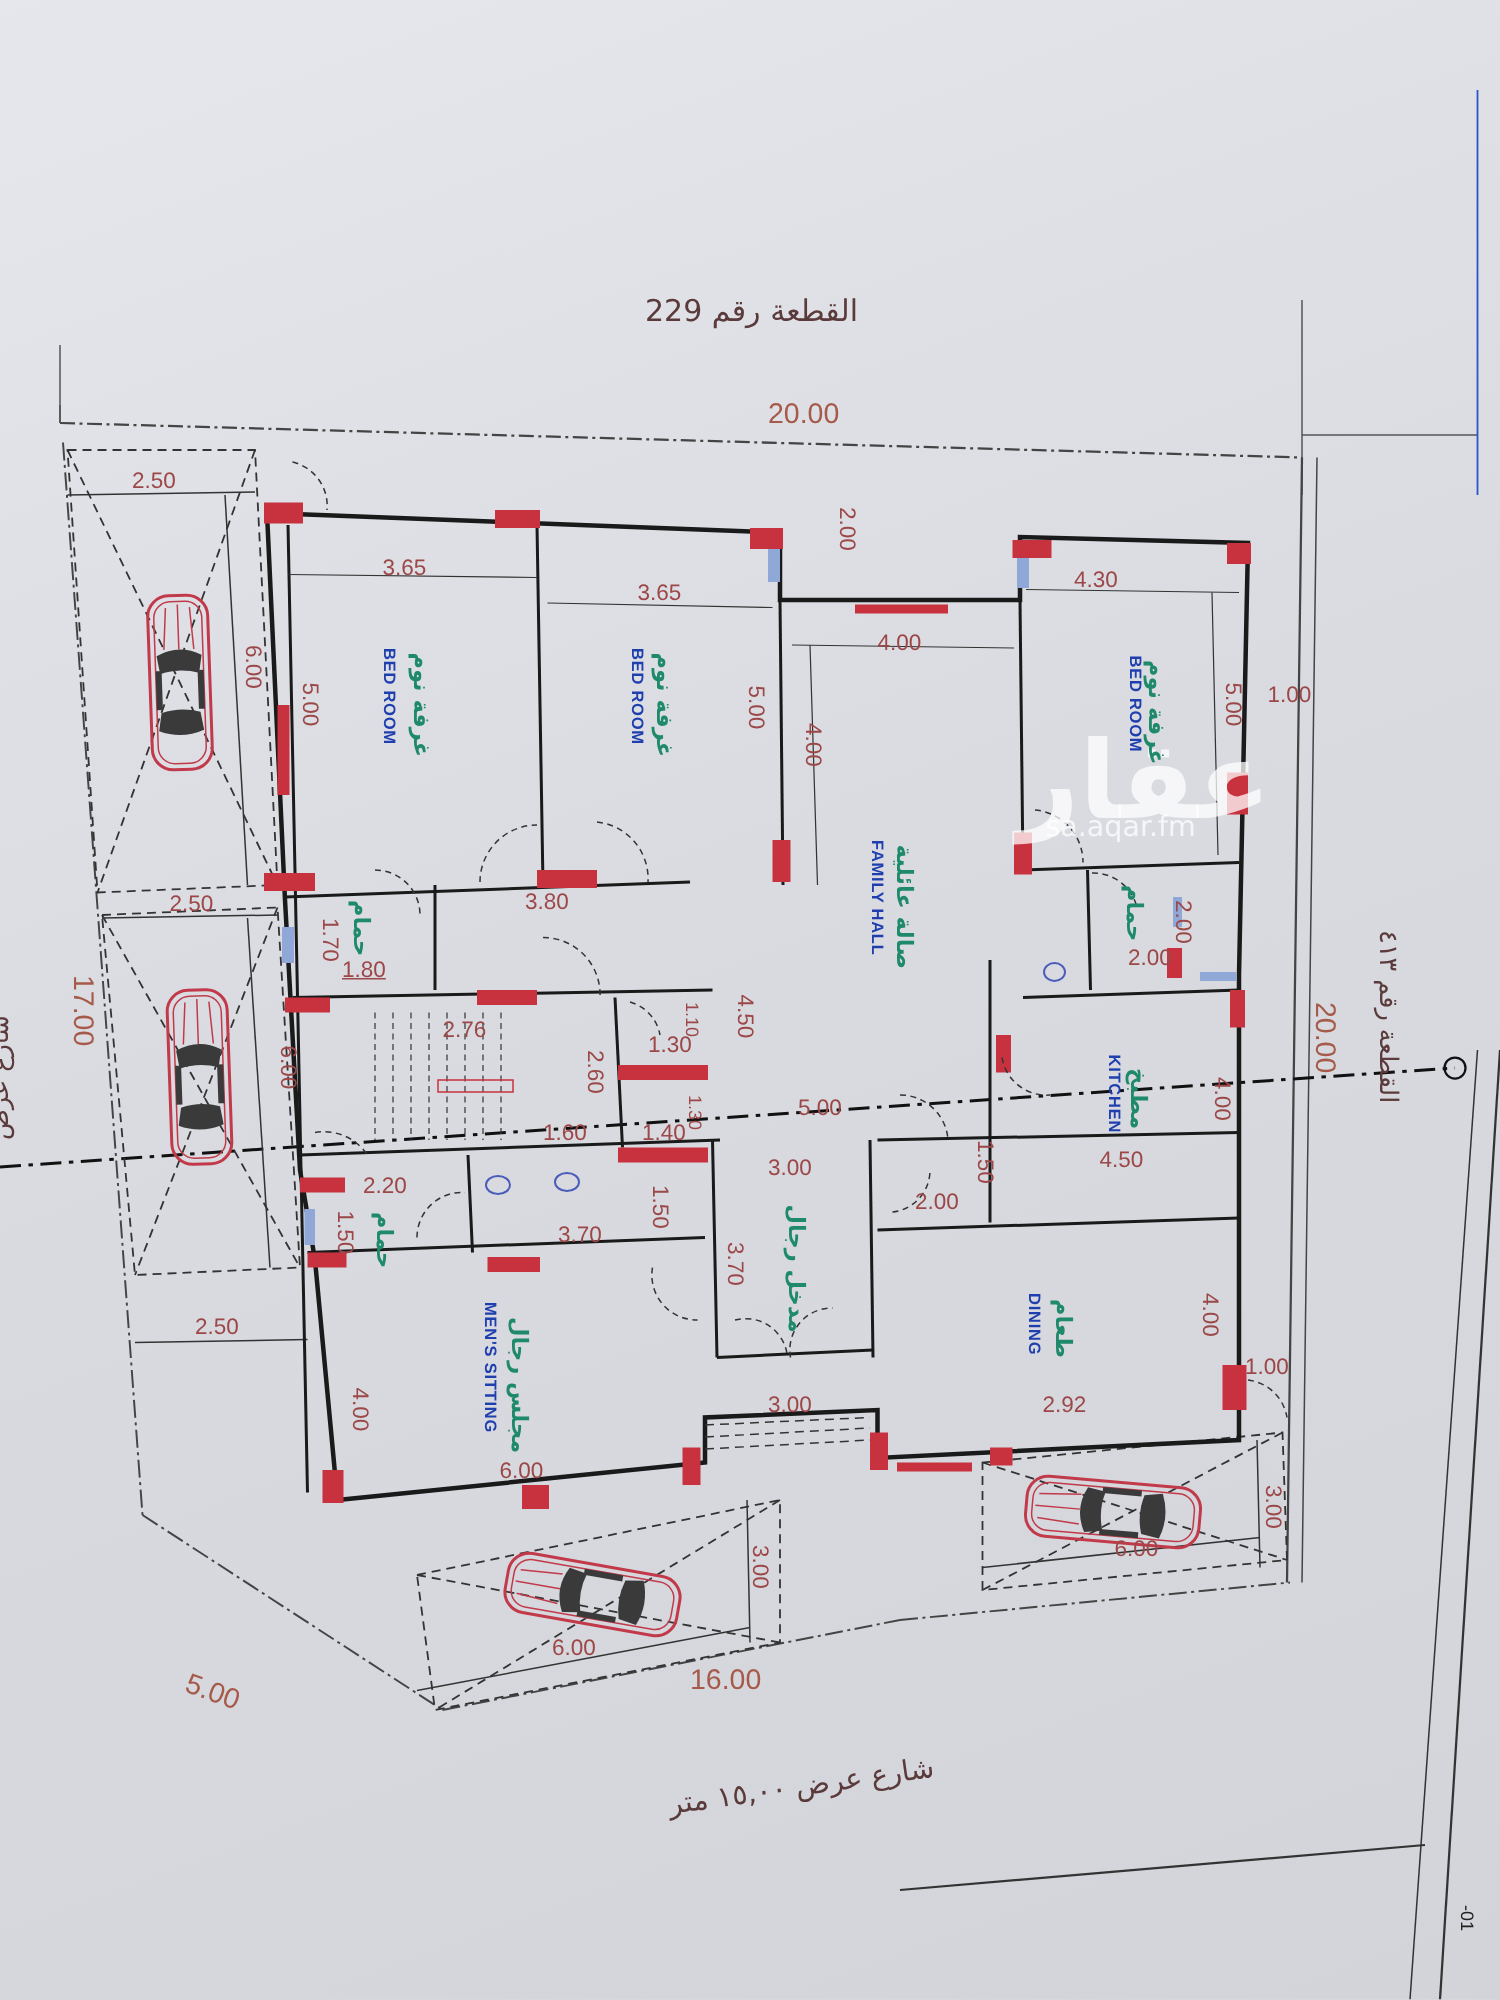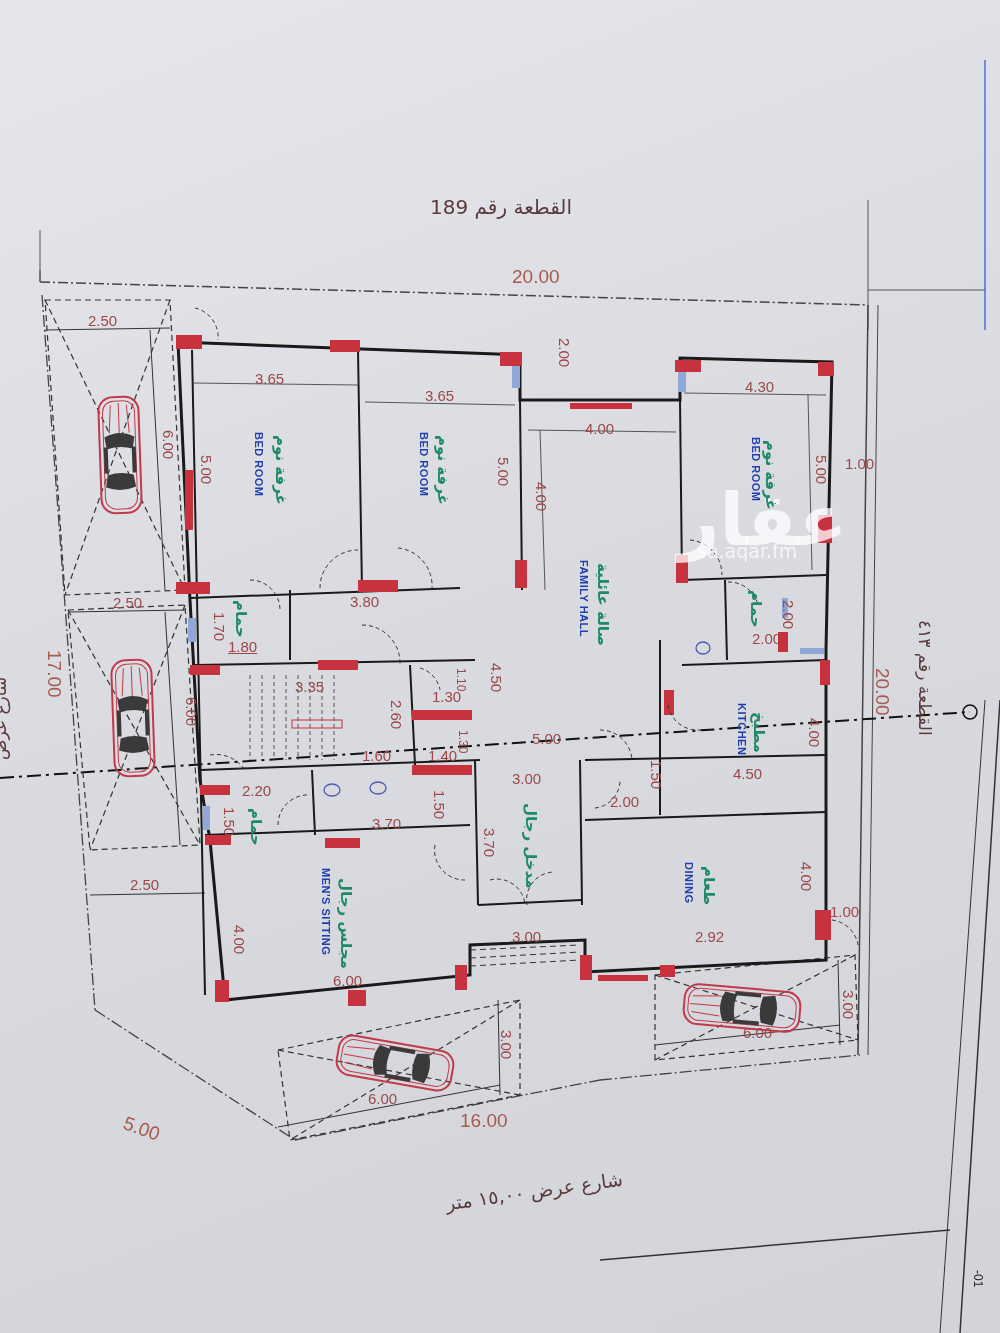--- a/index.html
+++ b/index.html
@@ -201,21 +201,21 @@
     <line x1="470" y1="966" x2="580" y2="960"></line>
   </g>
 
   <g fill="none" stroke="#4a5bb8" stroke-width="1.3">
     <ellipse cx="332" cy="790" rx="8" ry="6"></ellipse>
     <ellipse cx="378" cy="788" rx="8" ry="6"></ellipse>
     <ellipse cx="703" cy="648" rx="7" ry="6"></ellipse>
   </g>
 </svg>
 
-<div class="ar-note" style="left:430px;top:195px;font-size:20px;">القطعة رقم 189</div>
+<div class="ar-note" style="left:430px;top:195px;font-size:20px;">القطعة رقم 229</div>
 <div class="ar-note" style="left:935px;top:620px;transform:rotate(90deg);transform-origin:left top;font-size:17px;">القطعة رقم ٤١٣</div>
 <div class="ar-note" style="left:445px;top:1180px;transform:rotate(-8deg);font-size:19px;">شارع عرض ١٥,٠٠ متر</div>
 <div class="ar-note" style="left:-10px;top:760px;transform:rotate(-90deg);transform-origin:left top;font-size:17px;">شارع عرض</div>
 
 <div class="wm" style="left:678px;top:478px;font-size:72px;font-weight:bold;">عقار</div>
 <div class="wm" style="left:697px;top:540px;font-size:19px;">sa.aqar.fm</div>
 <div class="dim v" style="left:985px;top:1270px;color:#222;font-size:12px;">-01</div>
 
 <div class="dim big" style="left:512px;top:266px;">20.00</div>
 <div class="dim big v" style="left:893px;top:668px;">20.00</div>
@@ -229,21 +229,21 @@
 <div class="dim" style="left:255px;top:370px;">3.65</div>
 <div class="dim v" style="left:215px;top:455px;">5.00</div>
 <div class="lbl-en" style="left:265px;top:432px;">BED ROOM</div>
 <div class="lbl-ar" style="left:290px;top:435px;">غرفة نوم</div>
 
 <div class="dim" style="left:425px;top:387px;">3.65</div>
 <div class="dim v" style="left:512px;top:457px;">5.00</div>
 <div class="lbl-en" style="left:430px;top:432px;">BED ROOM</div>
 <div class="lbl-ar" style="left:452px;top:435px;">غرفة نوم</div>
 
-<div class="dim" style="left:745px;top:378px;text-align:center;">4.30</div>
+<div class="dim" style="left:716px;top:378px;text-align:center;">4.30</div>
 <div class="dim v" style="left:830px;top:455px;">5.00</div>
 <div class="lbl-en" style="left:762px;top:437px;">BED ROOM</div>
 <div class="lbl-ar" style="left:780px;top:440px;">غرفة نوم</div>
 
 <div class="dim" style="left:585px;top:420px;">4.00</div>
 <div class="dim v" style="left:550px;top:482px;">4.00</div>
 <div class="dim v" style="left:505px;top:663px;">4.50</div>
 <div class="lbl-en" style="left:590px;top:560px;">FAMILY HALL</div>
 <div class="lbl-ar" style="left:612px;top:563px;">صالة عائلية</div>
 
@@ -272,21 +272,21 @@
 
 <div class="dim" style="left:752px;top:630px;">2.00</div>
 <div class="dim v" style="left:797px;top:600px;">2.00</div>
 <div class="lbl-ar" style="left:765px;top:590px;">حمام</div>
 
 <div class="dim" style="left:242px;top:782px;">2.20</div>
 <div class="dim v" style="left:238px;top:807px;">1.50</div>
 <div class="lbl-ar" style="left:265px;top:808px;">حمام</div>
 
 <div class="dim" style="left:350px;top:593px;">3.80</div>
-<div class="dim" style="left:295px;top:678px;">3.35</div>
+<div class="dim" style="left:295px;top:678px;">2.76</div>
 <div class="dim v" style="left:405px;top:700px;">2.60</div>
 <div class="dim" style="left:432px;top:688px;">1.30</div>
 <div class="dim v" style="left:468px;top:668px;font-size:12px;">1.10</div>
 <div class="dim" style="left:362px;top:747px;">1.60</div>
 <div class="dim" style="left:428px;top:747px;">1.40</div>
 <div class="dim v" style="left:470px;top:730px;font-size:12px;">1.30</div>
 <div class="dim" style="left:372px;top:815px;">3.70</div>
 <div class="dim v" style="left:448px;top:790px;">1.50</div>
 <div class="dim" style="left:532px;top:730px;">5.00</div>
 <div class="dim" style="left:610px;top:793px;">2.00</div>

